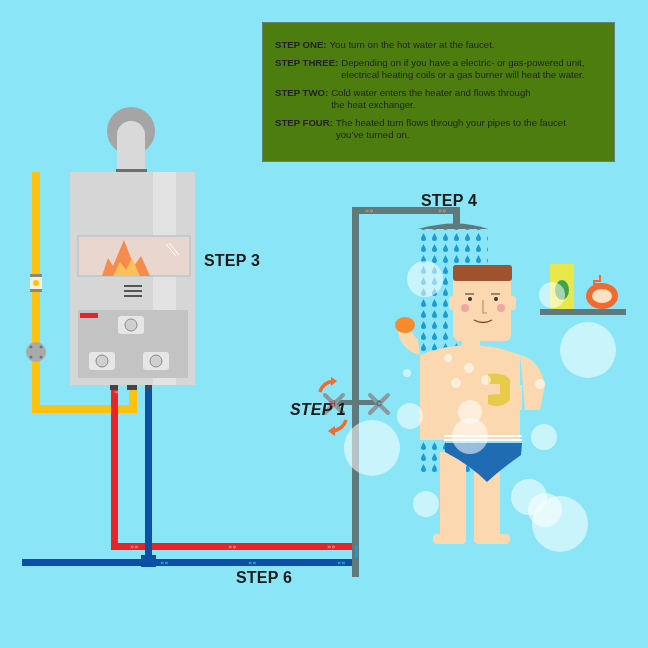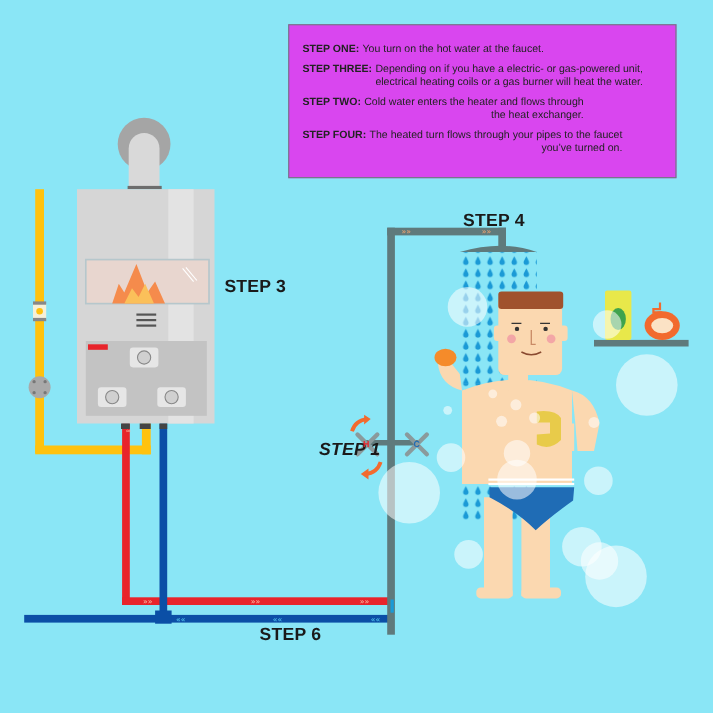--- a/index.html
+++ b/index.html
@@ -1,22 +1,22 @@
 <!DOCTYPE html>
 <html><head>
 <meta charset="utf-8">
 <style>
   html,body{margin:0;padding:0;}
   body{width:648px;height:648px;overflow:hidden;background:#8ae6f6;font-family:"Liberation Sans",sans-serif;}
   .stage{position:relative;width:648px;height:648px;background:#8ae6f6;}
   .abs{position:absolute;}
-  .infobox{position:absolute;left:262px;top:22px;width:353px;height:140px;background:#d946ef;border:1px solid #6b7c80;box-sizing:border-box;padding:16px 8px 0 12px;font-size:9.6px;color:#222;line-height:12px;}
+  .infobox{position:absolute;left:262px;top:22px;width:353px;height:140px;background:#4d7c0f;border:1px solid #6b7c80;box-sizing:border-box;padding:16px 8px 0 12px;font-size:9.6px;color:#222;line-height:12px;}
   .infobox .row{display:flex;margin-bottom:6px;}
   .infobox .lbl{font-weight:bold;white-space:nowrap;margin-right:3px;}
-  .infobox .txt{white-space:pre-line;text-align:right;}
+  .infobox .txt{white-space:pre-line;}
   .step-label{position:absolute;font-weight:bold;font-size:16px;color:#1a1a1a;letter-spacing:0.2px;}
   svg{position:absolute;left:0;top:0;}
 </style>
 </head>
 <body>
 
 <div class="stage">
 
   <svg width="648" height="648" viewBox="0 0 648 648">
     <defs>

